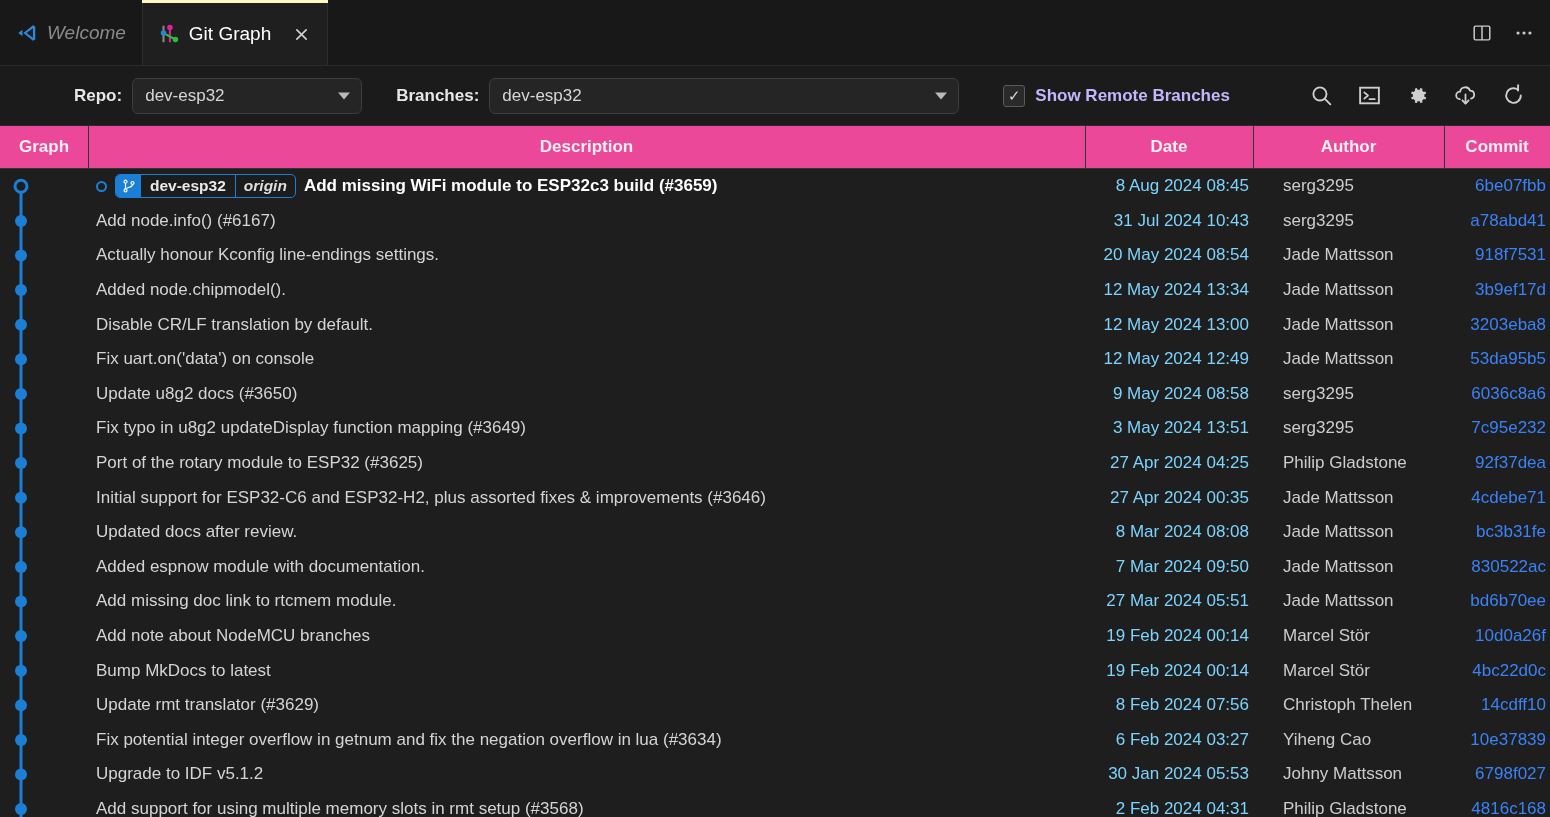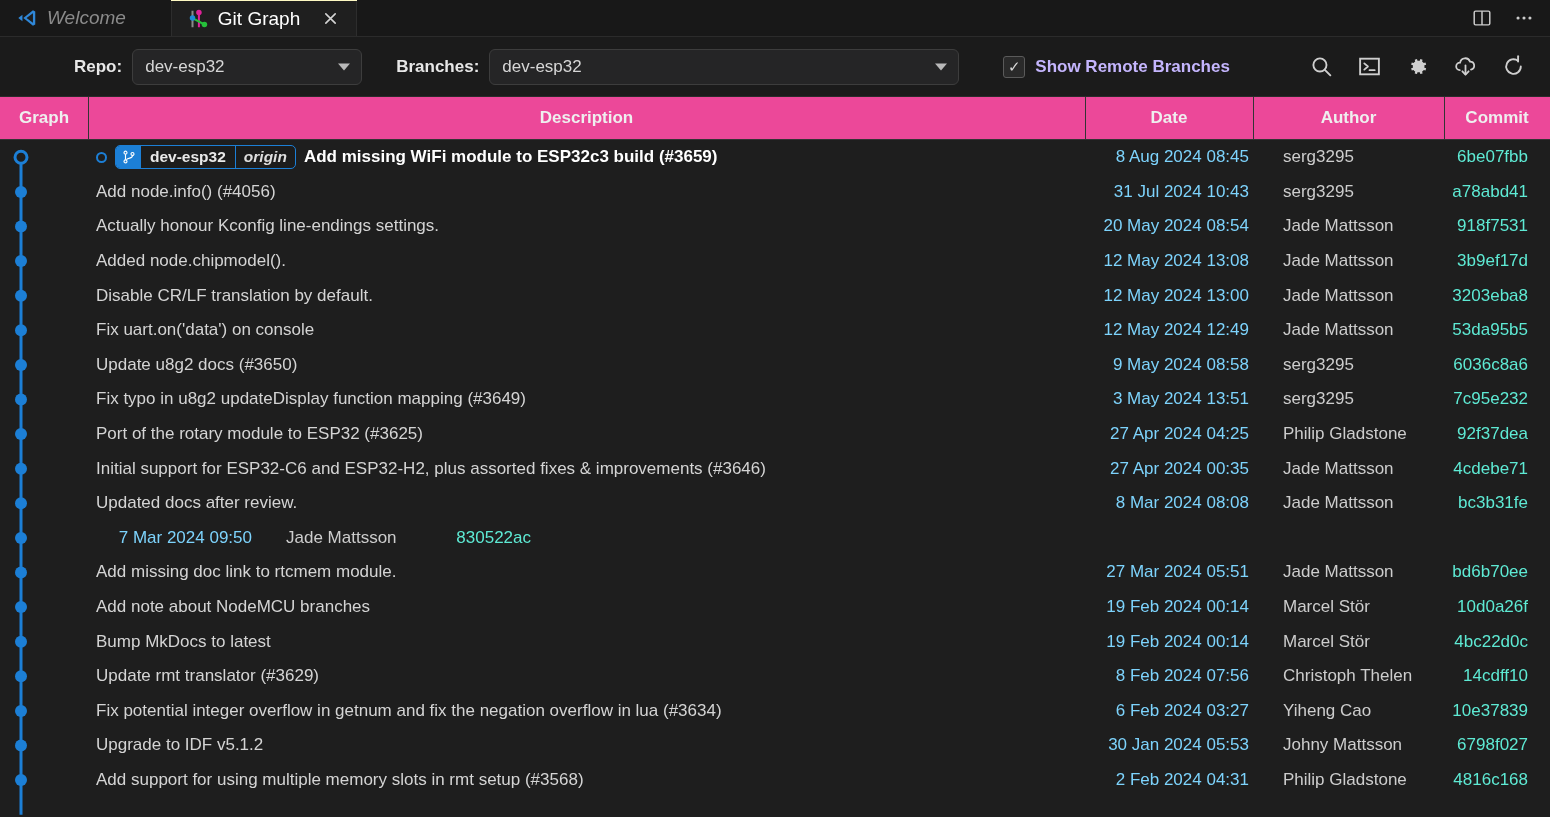--- a/index.html
+++ b/index.html
@@ -5,43 +5,42 @@
   * { box-sizing: border-box; margin: 0; padding: 0; }
   html, body {
     width: 1550px; height: 817px;
     background: #1e1e1e;
     font-family: "Liberation Sans", sans-serif;
     overflow: hidden;
   }
 
   
   .tabbar {
-    height: 37px;
+    height: 66px;
     background: #181818;
     display: flex;
     align-items: stretch;
     border-bottom: 1px solid #2b2b2b;
     position: relative;
-    gap: 29px;
   }
   .tab {
     display: flex; align-items: center; gap: 9px;
     padding: 0 16px;
     background: #181818;
     color: #8a8a8a;
     font-size: 19px;
     position: relative;
     cursor: pointer;
     min-width: 0;
   }
   .tab.inactive { font-style: italic; }
   .tab.active {
     background: #1f1f1f;
     color: #ffffff;
-    border-top: 1px solid #fef9c3;
+    border-top: 3px solid #fef9c3;
   }
   .tab.active::before {
     content:""; position:absolute; left:0; top:0; bottom:0; width:1px; background:#2d2d2d;
   }
   .tab.active::after {
     content:""; position:absolute; right:0; top:0; bottom:0; width:1px; background:#2d2d2d;
   }
   .tab-icon { width: 22px; height: 22px; flex: none; display:block; }
   .tab-label { white-space: nowrap; }
   .tab-close {
@@ -122,21 +121,21 @@
   .row {
     display:flex; height: 34.6px; align-items:center;
     font-size: 17px; color: #d4d4d4;
     cursor: pointer;
   }
   .row .cell { height:100%; display:flex; align-items:center; overflow:hidden; white-space:nowrap; }
   .cell.graph { width: 88px; }
   .cell.desc  { width: 997px; padding-left: 8px; }
   .cell.date  { width: 168px; justify-content:flex-end; padding-right: 4px; color:#7dd3fc; }
   .cell.auth  { width: 191px; justify-content:flex-start; padding-left: 30px; color:#cdcdcd; }
-  .cell.commit{ width: 106px; justify-content:flex-end; padding-right: 22px; color:#5eead4; }
+  .cell.commit{ width: 106px; justify-content:flex-end; padding-right: 4px; color:#3b82f6; }
   .row.head-row .cell.desc { font-weight: bold; color:#ffffff; }
 
   
   .badge-wrap { display:inline-flex; align-items:center; gap:8px; }
   .open-circle {
     width: 11px; height: 11px; border-radius:50%;
     border: 2px solid #1c7fd6; background: transparent; flex:none;
   }
   .badge {
     display:inline-flex; align-items:stretch; height: 24px;
@@ -321,41 +320,41 @@
           </span>
           <span>Add missing WiFi module to ESP32c3 build (#3659)</span>
         </div>
         <div class="cell date">8 Aug 2024 08:45</div>
         <div class="cell auth">serg3295</div>
         <div class="cell commit">6be07fbb</div>
       </div>
       <div class="row">
         <div class="cell graph"></div>
         <div class="cell desc">
-          <span>Add node.info() (#4056)</span>
+          <span>Add node.info() (#6167)</span>
         </div>
         <div class="cell date">31 Jul 2024 10:43</div>
         <div class="cell auth">serg3295</div>
         <div class="cell commit">a78abd41</div>
       </div>
       <div class="row">
         <div class="cell graph"></div>
         <div class="cell desc">
           <span>Actually honour Kconfig line-endings settings.</span>
         </div>
         <div class="cell date">20 May 2024 08:54</div>
         <div class="cell auth">Jade Mattsson</div>
         <div class="cell commit">918f7531</div>
       </div>
       <div class="row">
         <div class="cell graph"></div>
         <div class="cell desc">
           <span>Added node.chipmodel().</span>
         </div>
-        <div class="cell date">12 May 2024 13:08</div>
+        <div class="cell date">12 May 2024 13:34</div>
         <div class="cell auth">Jade Mattsson</div>
         <div class="cell commit">3b9ef17d</div>
       </div>
       <div class="row">
         <div class="cell graph"></div>
         <div class="cell desc">
           <span>Disable CR/LF translation by default.</span>
         </div>
         <div class="cell date">12 May 2024 13:00</div>
         <div class="cell auth">Jade Mattsson</div>
@@ -410,20 +409,23 @@
         <div class="cell graph"></div>
         <div class="cell desc">
           <span>Updated docs after review.</span>
         </div>
         <div class="cell date">8 Mar 2024 08:08</div>
         <div class="cell auth">Jade Mattsson</div>
         <div class="cell commit">bc3b31fe</div>
       </div>
       <div class="row">
         <div class="cell graph"></div>
+        <div class="cell desc">
+          <span>Added espnow module with documentation.</span>
+        </div>
         <div class="cell date">7 Mar 2024 09:50</div>
         <div class="cell auth">Jade Mattsson</div>
         <div class="cell commit">830522ac</div>
       </div>
       <div class="row">
         <div class="cell graph"></div>
         <div class="cell desc">
           <span>Add missing doc link to rtcmem module.</span>
         </div>
         <div class="cell date">27 Mar 2024 05:51</div>

